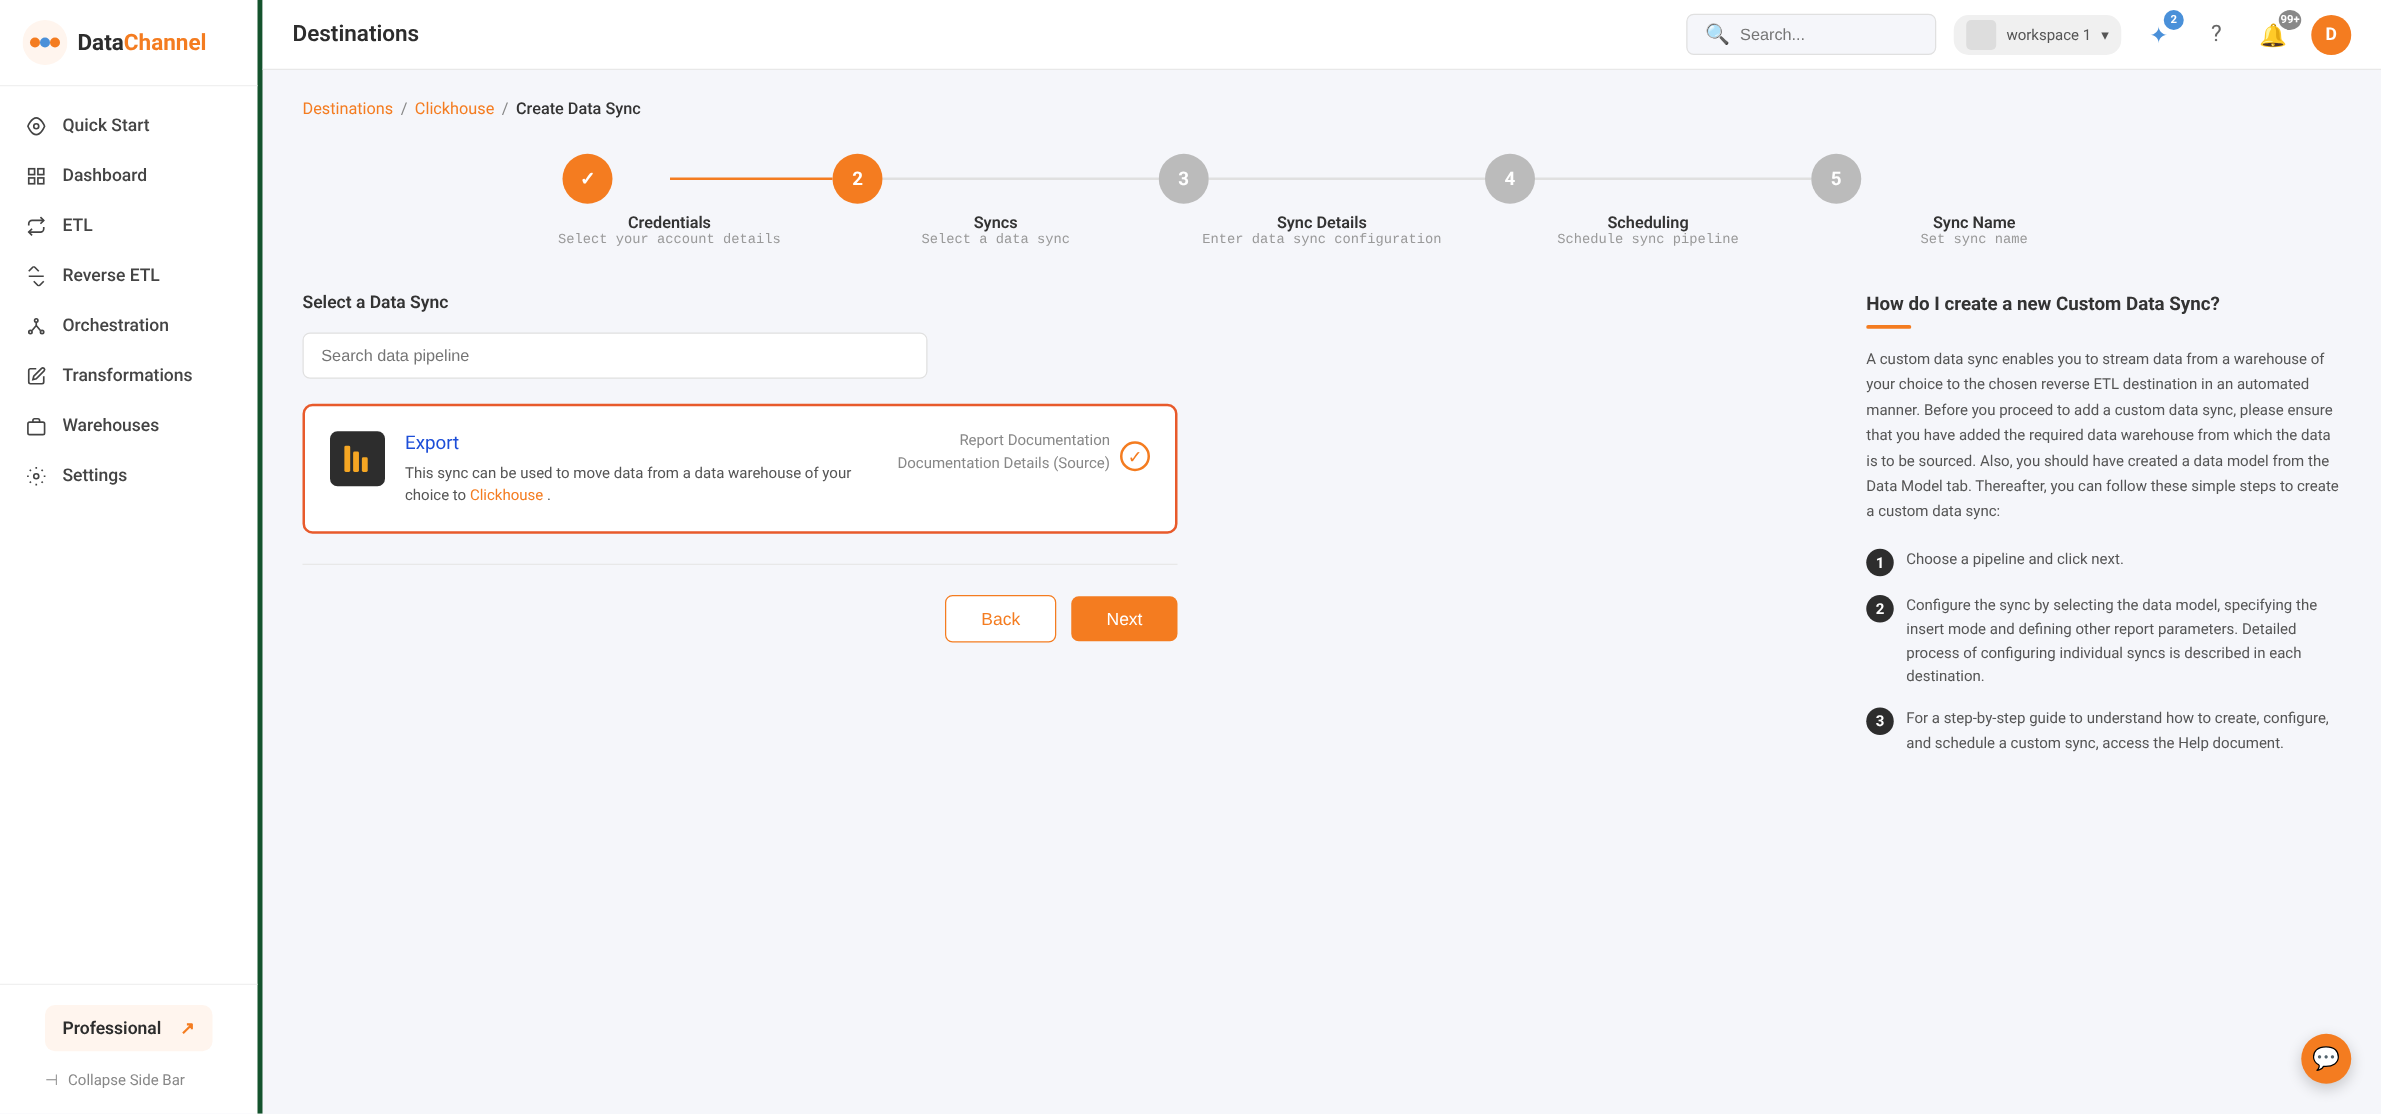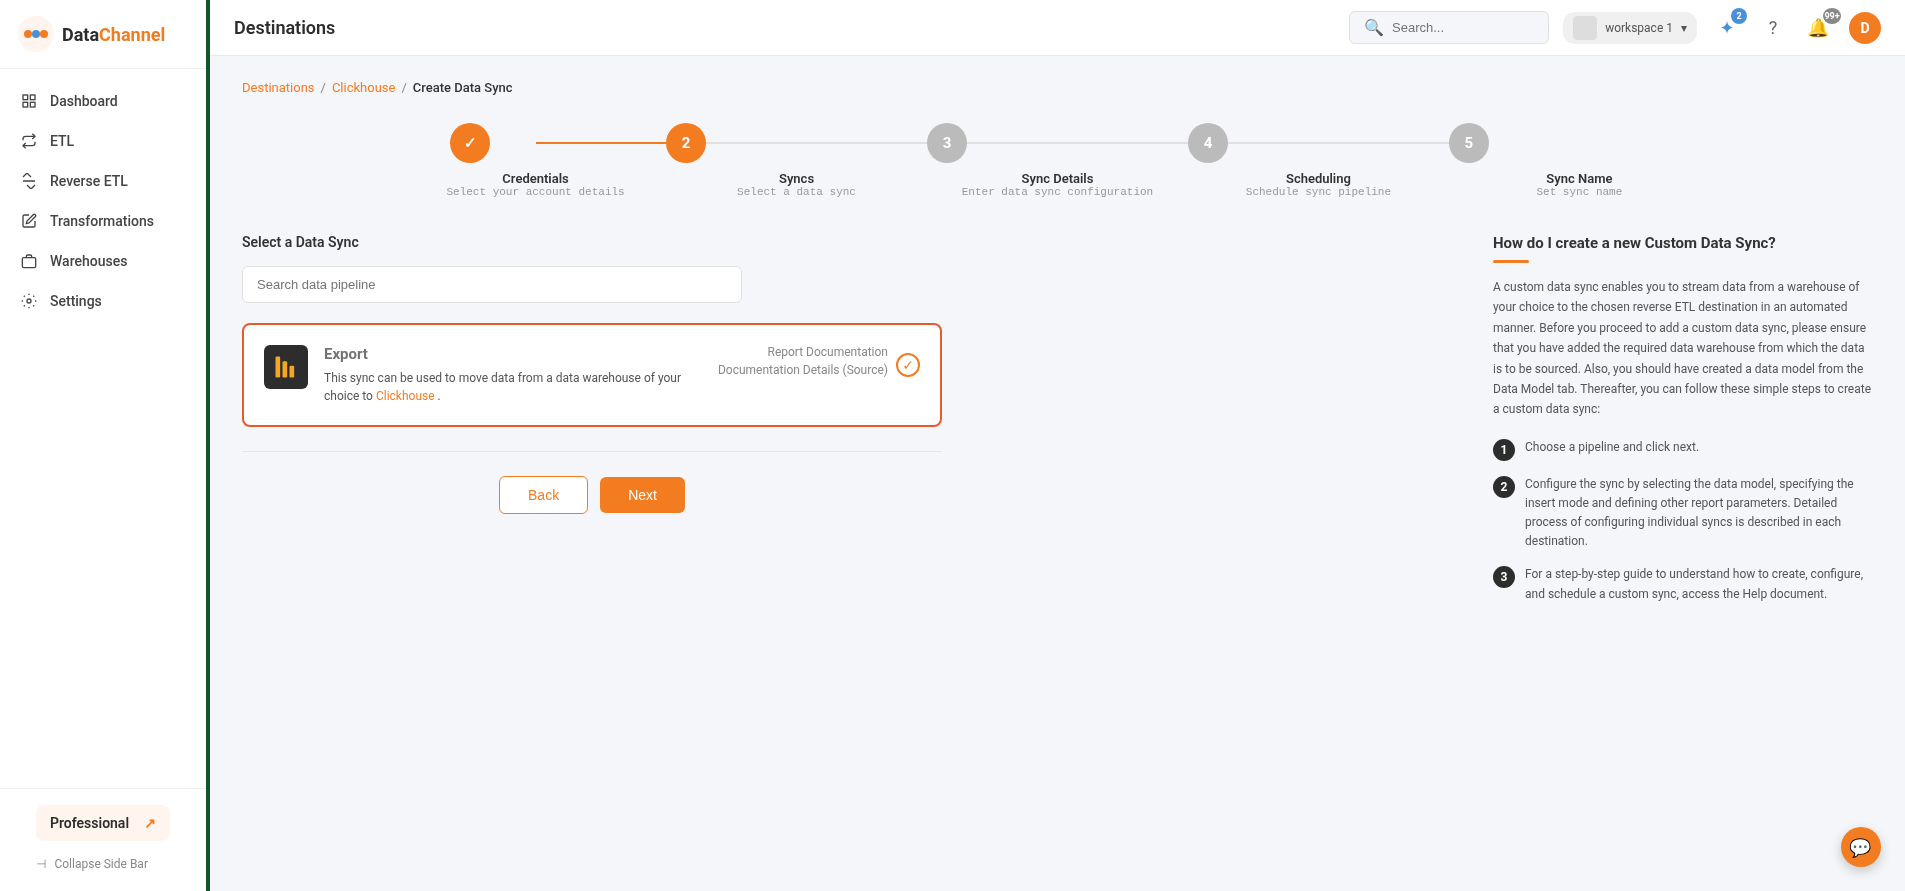--- a/index.html
+++ b/index.html
@@ -294,22 +294,22 @@
       background: #2d2d2d;
       border-radius: 6px;
       display: flex;
       align-items: center;
       justify-content: center;
     }
     .sync-icon svg { color: #f5a623; }
     .sync-info {}
     .sync-name {
       font-size: 15px;
-      font-weight: 700;
-      color: #737373;
+      font-weight: 400;
+      color: #1d4ed8;
       margin-bottom: 6px;
     }
     .sync-desc {
       font-size: 12px;
       color: #555;
       max-width: 360px;
       line-height: 1.5;
     }
     .sync-desc a { color: #f47c20; text-decoration: none; }
     .sync-card-right {
@@ -348,21 +348,21 @@
       background: #e8e8e8;
       margin: 24px 0;
       max-width: 700px;
     }
 
     
     .action-buttons {
       display: flex;
       gap: 12px;
       align-items: center;
-      justify-content: center;
+      justify-content: flex-end;
       max-width: 700px;
     }
     .btn-back {
       padding: 10px 28px;
       border: 1px solid #f47c20;
       border-radius: 6px;
       background: #fff;
       color: #f47c20;
       font-size: 14px;
       font-weight: 500;
@@ -455,20 +455,29 @@
       <circle cx="10" cy="18" r="4" fill="#f47c20"></circle>
       <circle cx="18" cy="18" r="4" fill="#4a90d9"></circle>
       <circle cx="26" cy="18" r="4" fill="#f47c20"></circle>
     </svg>
     <span style="font-size:18px;font-weight:700;"><span class="logo-data">Data</span><span class="logo-channel">Channel</span></span>
   </div>
   <nav class="sidebar-nav">
     <div class="nav-item">
       <span class="nav-icon">
         <svg width="16" height="16" viewBox="0 0 24 24" fill="none" stroke="currentColor" stroke-width="2">
+            <path d="M12 2C6 2 2 12 2 12s4 10 10 10 10-10 10-10S18 2 12 2z"></path>
+            <circle cx="12" cy="12" r="3"></circle>
+          </svg>
+      </span>
+      <span>Quick Start</span>
+    </div>
+    <div class="nav-item">
+      <span class="nav-icon">
+        <svg width="16" height="16" viewBox="0 0 24 24" fill="none" stroke="currentColor" stroke-width="2">
             <rect x="3" y="3" width="7" height="7"></rect>
             <rect x="14" y="3" width="7" height="7"></rect>
             <rect x="3" y="14" width="7" height="7"></rect>
             <rect x="14" y="14" width="7" height="7"></rect>
           </svg>
       </span>
       <span>Dashboard</span>
     </div>
     <div class="nav-item">
       <span class="nav-icon">
@@ -481,20 +490,31 @@
       </span>
       <span>ETL</span>
     </div>
     <div class="nav-item">
       <span class="nav-icon">
         <svg width="16" height="16" viewBox="0 0 24 24" fill="none" stroke="currentColor" stroke-width="2">
             <path d="M3 12h18M3 6l6-6 6 6M21 18l-6 6-6-6"></path>
           </svg>
       </span>
       <span>Reverse ETL</span>
+    </div>
+    <div class="nav-item">
+      <span class="nav-icon">
+        <svg width="16" height="16" viewBox="0 0 24 24" fill="none" stroke="currentColor" stroke-width="2">
+            <circle cx="12" cy="5" r="2"></circle>
+            <circle cx="5" cy="19" r="2"></circle>
+            <circle cx="19" cy="19" r="2"></circle>
+            <path d="M12 7v4M12 11l-5 6M12 11l5 6"></path>
+          </svg>
+      </span>
+      <span>Orchestration</span>
     </div>
     <div class="nav-item">
       <span class="nav-icon">
         <svg width="16" height="16" viewBox="0 0 24 24" fill="none" stroke="currentColor" stroke-width="2">
             <path d="M12 3H5a2 2 0 0 0-2 2v14a2 2 0 0 0 2 2h14a2 2 0 0 0 2-2v-7"></path>
             <path d="M18.375 2.625a2.121 2.121 0 0 1 3 3L12 15l-4 1 1-4 9.375-9.375z"></path>
           </svg>
       </span>
       <span>Transformations</span>
     </div>

